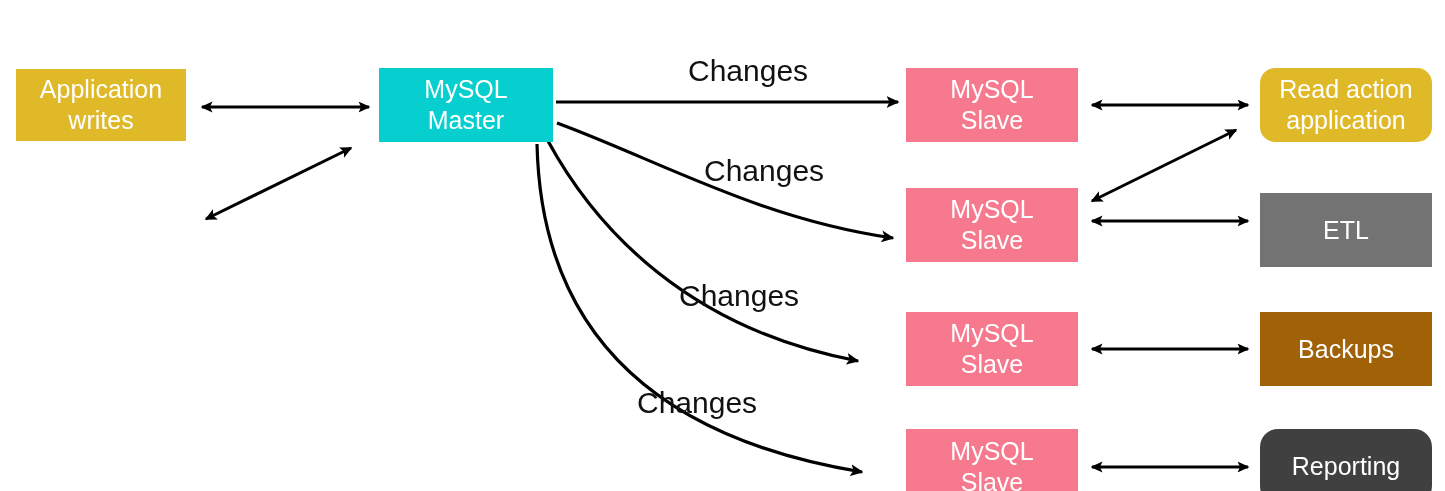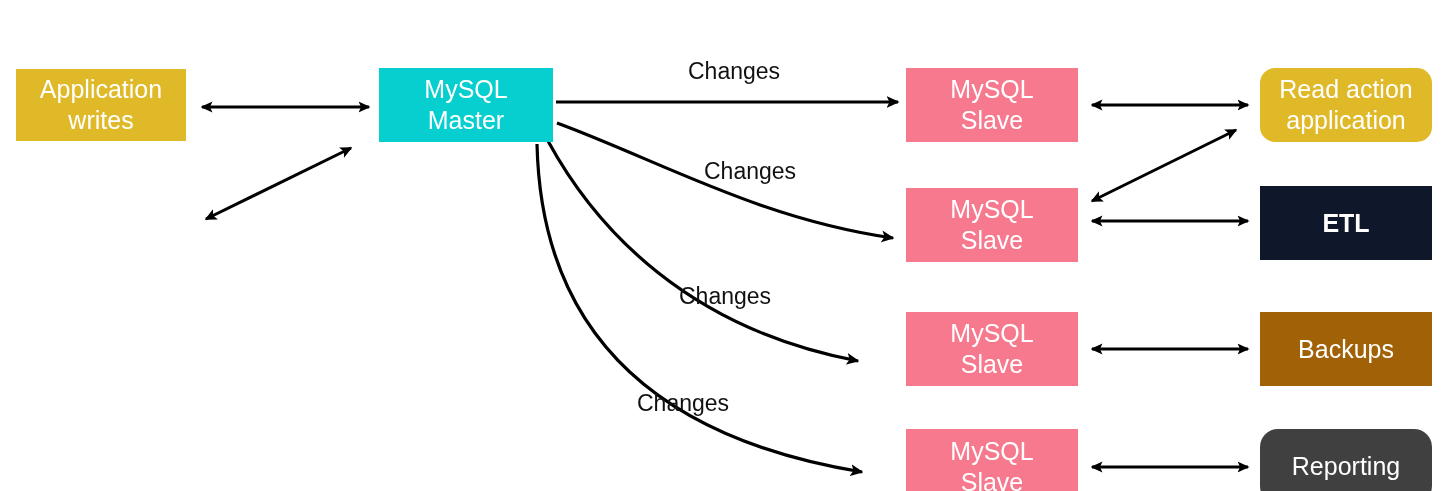--- a/index.html
+++ b/index.html
@@ -40,21 +40,21 @@
   #edges {
     position: absolute;
     left: 0;
     top: 0;
     width: 1445px;
     height: 491px;
     pointer-events: none;
   }
   .edge-label {
     position: absolute;
-    font-size: 23px;
+    font-size: 30px;
     line-height: 26px;
     color: #111111;
     font-family: "Liberation Sans", sans-serif;
     white-space: nowrap;
   }
 </style>
 </head>
 <body>
 
 <div id="canvas">
@@ -102,21 +102,21 @@
   <div class="node node-pink" style="left: 906px; top: 39px; width: 172px; height: 74px; background: rgb(246, 121, 142);">MySQL
 Slave</div>
   <div class="node node-pink" style="left: 906px; top: 159px; width: 172px; height: 74px; background: rgb(246, 121, 142);">MySQL
 Slave</div>
   <div class="node node-pink" style="left: 906px; top: 283px; width: 172px; height: 74px; background: rgb(246, 121, 142);">MySQL
 Slave</div>
   <div class="node node-pink" style="left: 906px; top: 400px; width: 172px; height: 75px; background: rgb(246, 121, 142);">MySQL
 Slave</div>
   <div class="node node-yellow" style="left: 1260px; top: 39px; width: 172px; height: 74px; background: rgb(224, 185, 41); border-radius: 15px;">Read action
 application</div>
-  <div class="node node-yellow" style="left: 1260px; top: 157px; width: 172px; height: 74px; background: #0f172a; font-weight: bold;">ETL</div>
+  <div class="node node-yellow" style="left: 1260px; top: 164px; width: 172px; height: 74px; background: #737373;">ETL</div>
   <div class="node node-yellow" style="left: 1260px; top: 283px; width: 172px; height: 74px; background: #a16207;">Backups</div>
   <div class="node node-yellow" style="left: 1260px; top: 400px; width: 172px; height: 75px; background: #404040; border-radius: 18px;">Reporting</div>
 
   <div class="edge-label" style="left: 688px; top: 29px;">Changes</div>
   <div class="edge-label" style="left: 704px; top: 129px;">Changes</div>
   <div class="edge-label" style="left: 679px; top: 254px;">Changes</div>
   <div class="edge-label" style="left: 637px; top: 361px;">Changes</div>
 
 </div>
 

